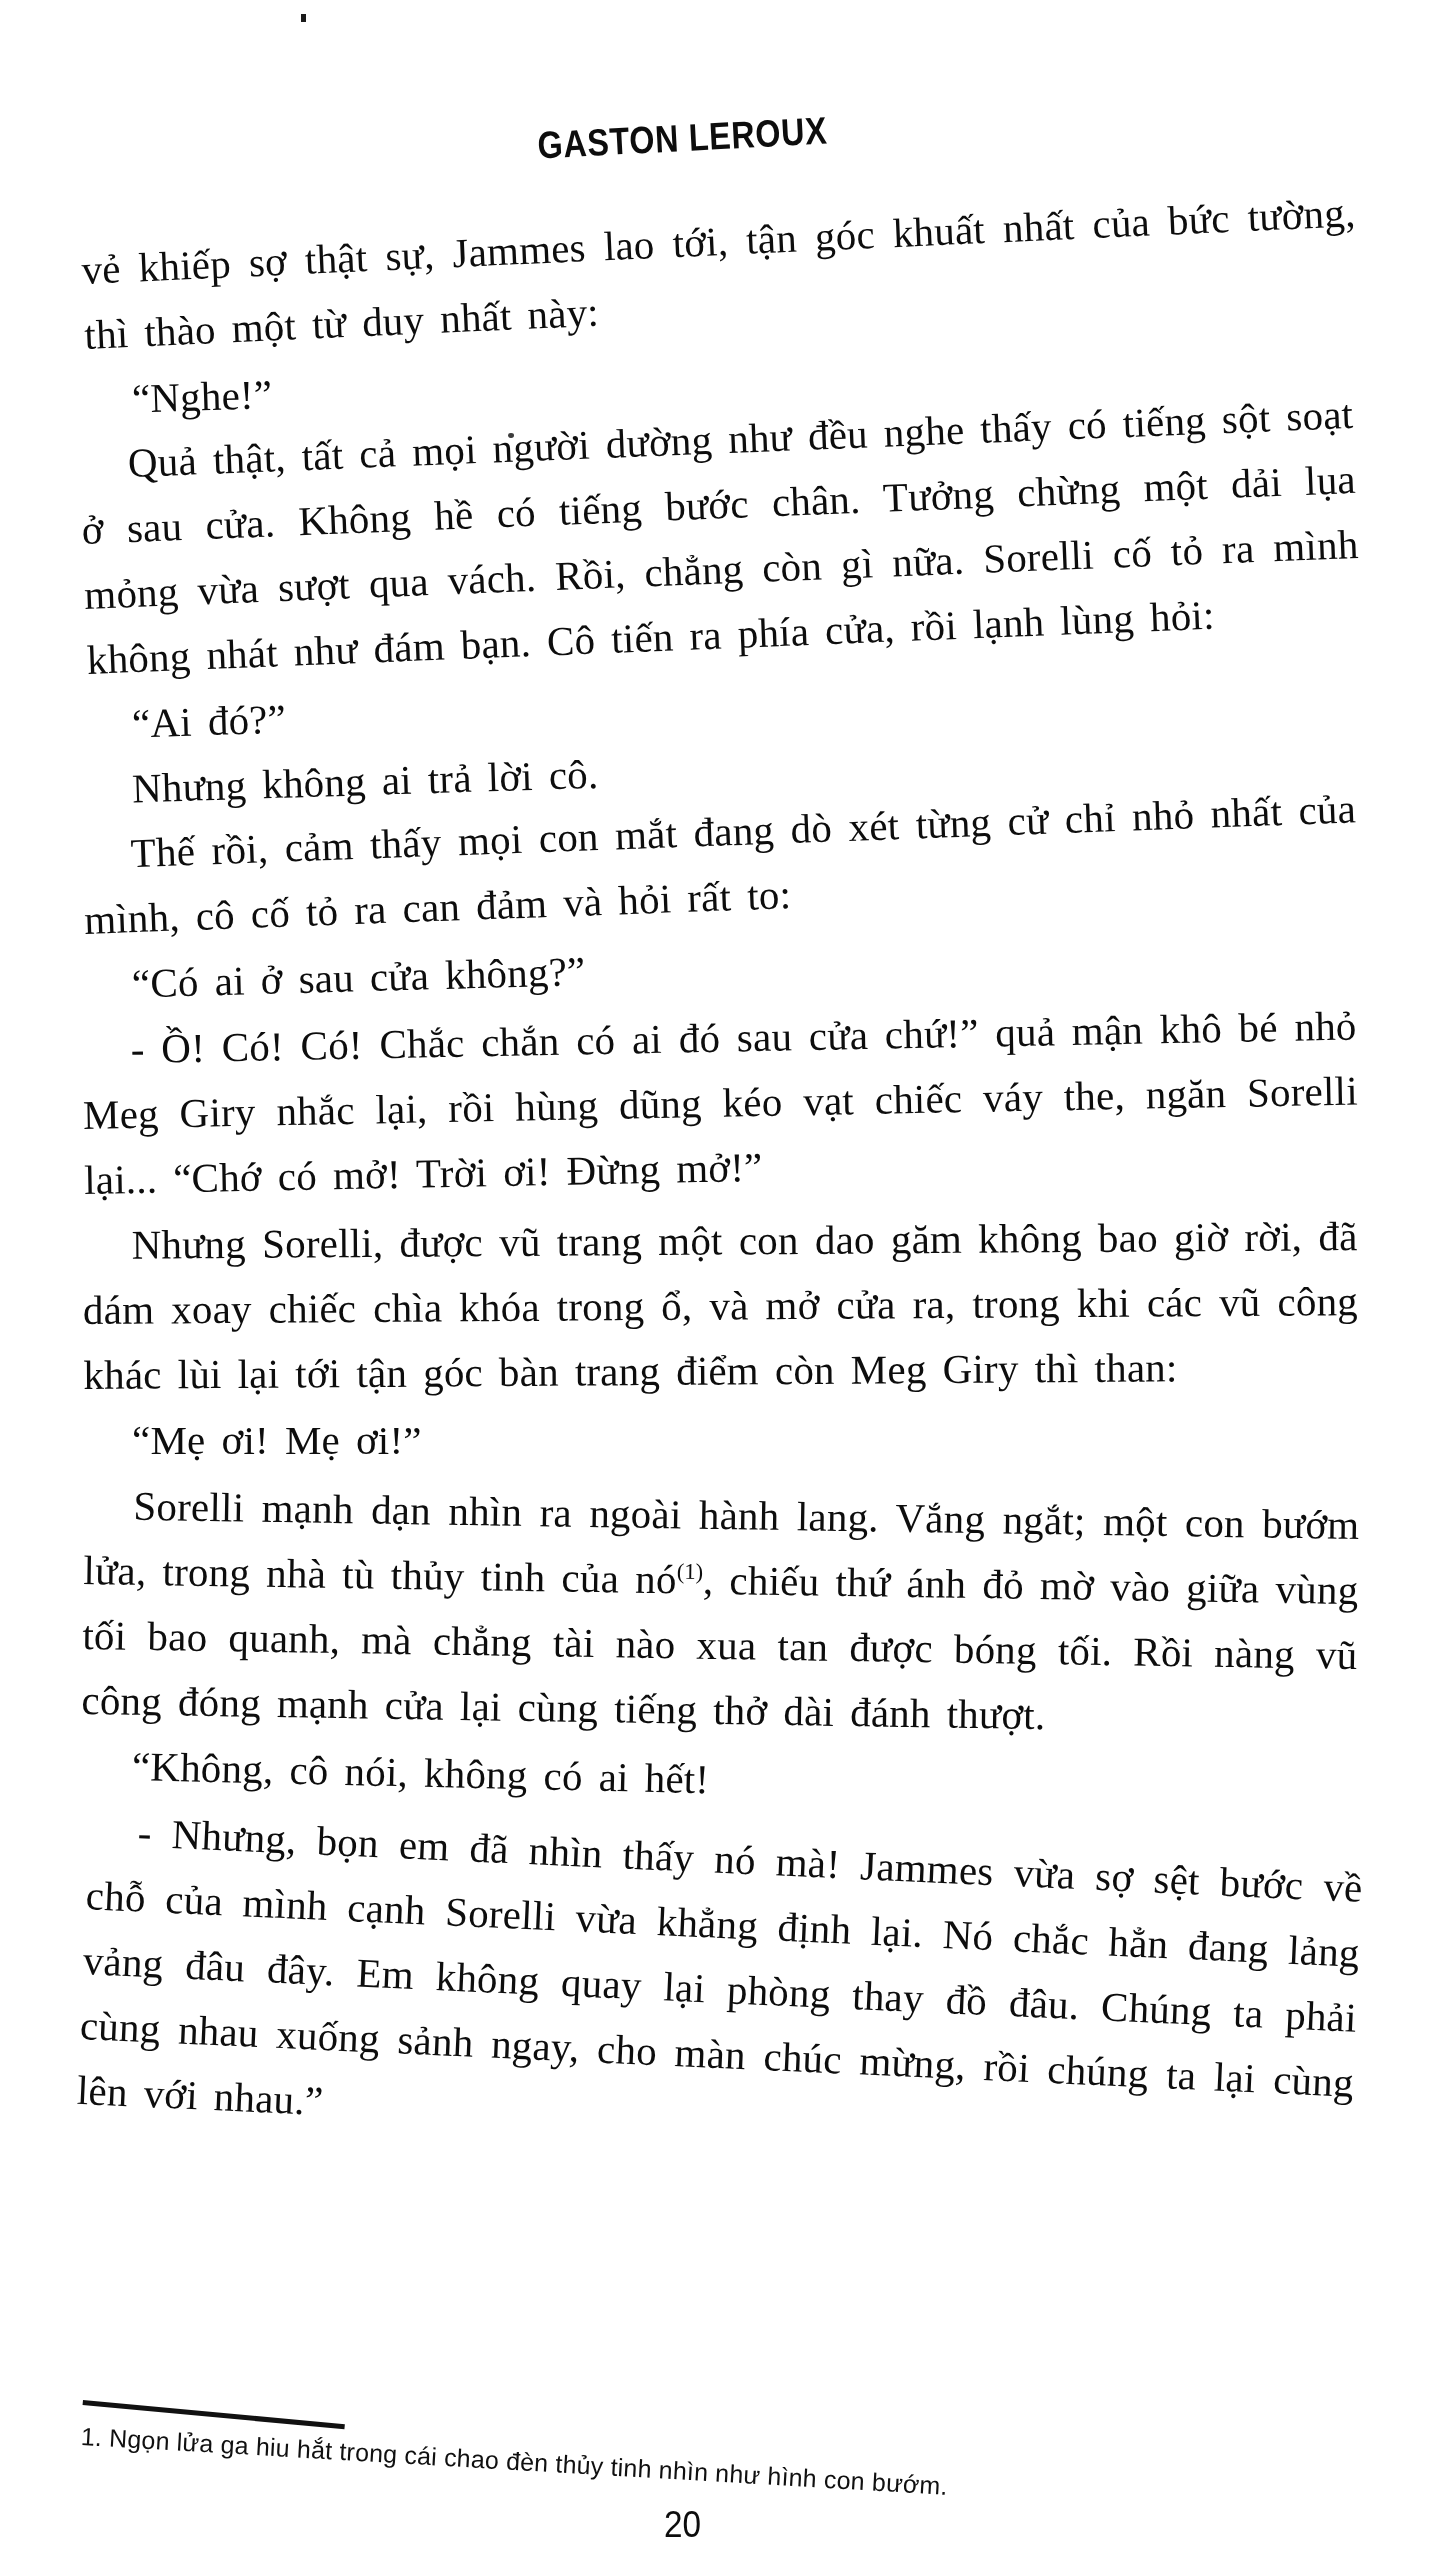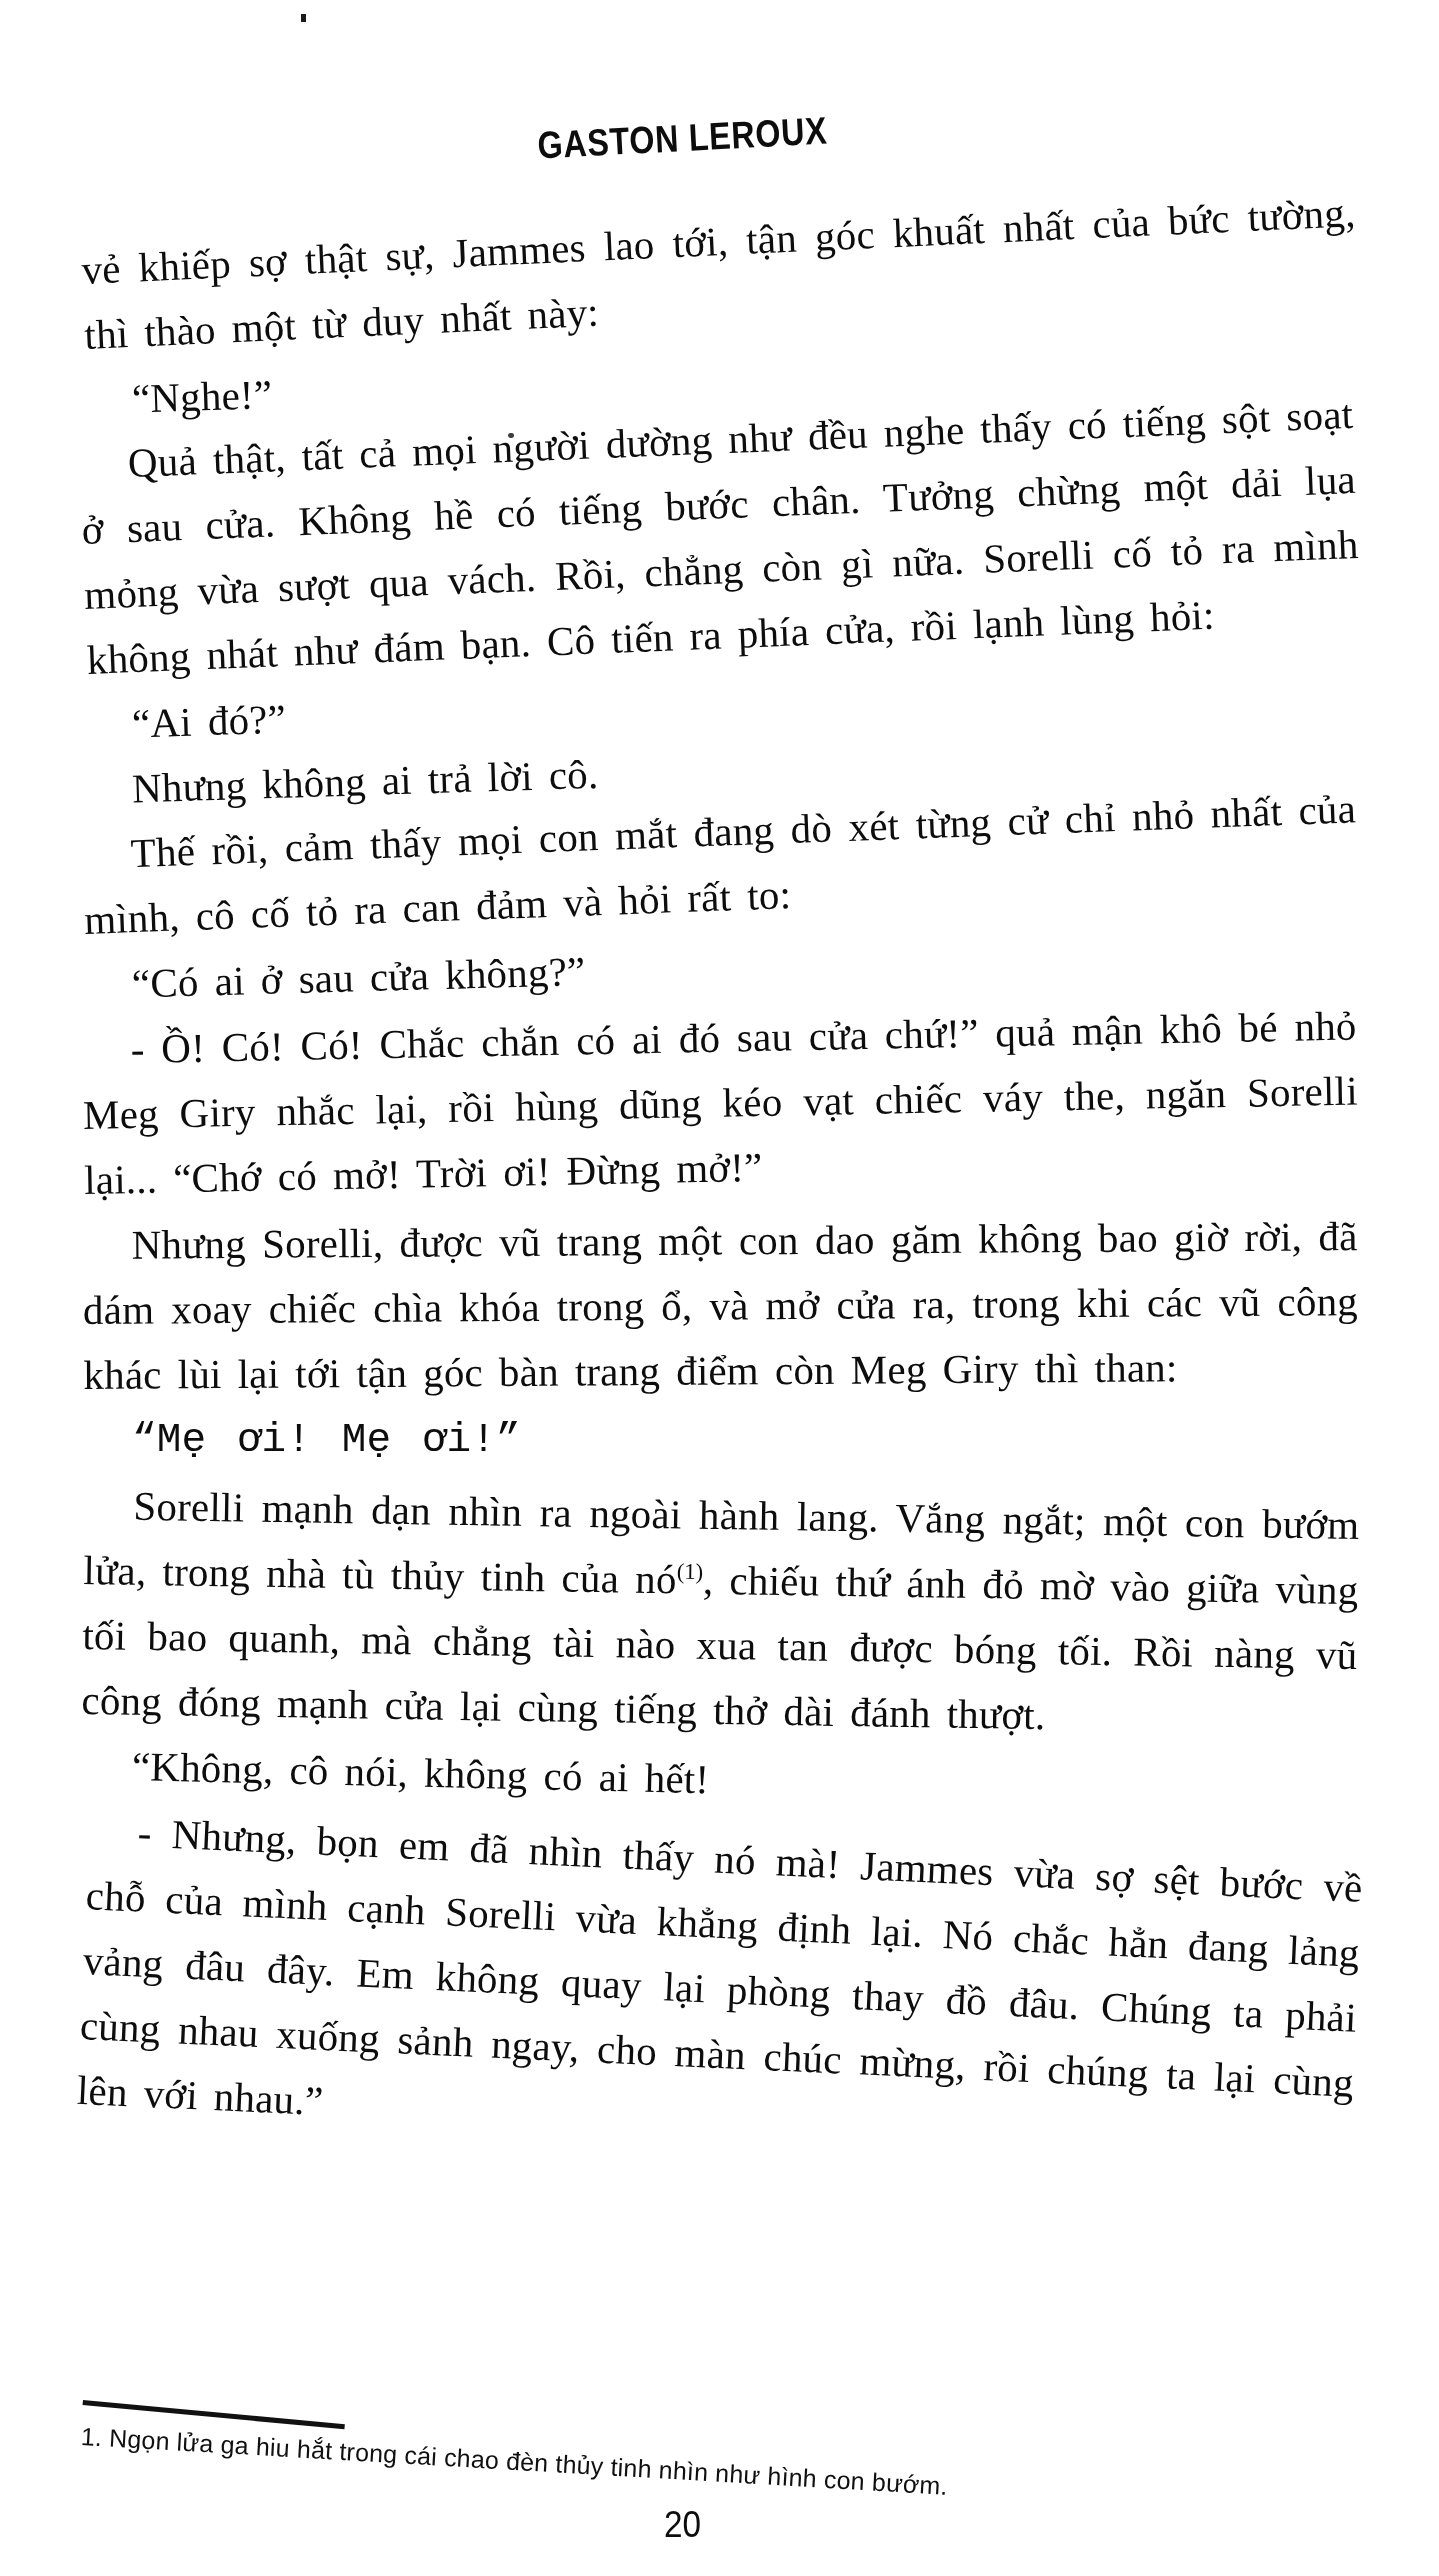--- a/index.html
+++ b/index.html
@@ -102,21 +102,21 @@
   <div class="body-text">
     <p class="para flush" style="transform: rotate(-2.6deg);">vẻ khiếp sợ thật sự, Jammes lao tới, tận góc khuất nhất của bức tường, thì thào một từ duy nhất này:</p>
     <p class="para" style="transform: rotate(-1.8deg);">“Nghe!”</p>
     <p class="para" style="transform: rotate(-2.3deg);">Quả thật, tất cả mọi người dường như đều nghe thấy có tiếng sột soạt ở sau cửa. Không hề có tiếng bước chân. Tưởng chừng một dải lụa mỏng vừa sượt qua vách. Rồi, chẳng còn gì nữa. Sorelli cố tỏ ra mình không nhát như đám bạn. Cô tiến ra phía cửa, rồi lạnh lùng hỏi:</p>
     <p class="para" style="transform: rotate(-1.8deg);">“Ai đó?”</p>
     <p class="para" style="transform: rotate(-1.8deg);">Nhưng không ai trả lời cô.</p>
     <p class="para" style="transform: rotate(-2.1deg);">Thế rồi, cảm thấy mọi con mắt đang dò xét từng cử chỉ nhỏ nhất của mình, cô cố tỏ ra can đảm và hỏi rất to:</p>
     <p class="para" style="transform: rotate(-1.6deg);">“Có ai ở sau cửa không?”</p>
     <p class="para" style="transform: rotate(-1.1deg);">- Ồ! Có! Có! Chắc chắn có ai đó sau cửa chứ!” quả mận khô bé nhỏ Meg Giry nhắc lại, rồi hùng dũng kéo vạt chiếc váy the, ngăn Sorelli lại... “Chớ có mở! Trời ơi! Đừng mở!”</p>
     <p class="para" style="transform: rotate(-0.4deg);">Nhưng Sorelli, được vũ trang một con dao găm không bao giờ rời, đã dám xoay chiếc chìa khóa trong ổ, và mở cửa ra, trong khi các vũ công khác lùi lại tới tận góc bàn trang điểm còn Meg Giry thì than:</p>
-    <p class="para" style="transform: rotate(0deg); font-family: Liberation Mono, monospace;">“Mẹ ơi! Mẹ ơi!”</p>
+    <p class="para" style="transform: rotate(0deg);">“Mẹ ơi! Mẹ ơi!”</p>
     <p class="para" style="transform: rotate(0.9deg);"><span>Sorelli mạnh dạn nhìn ra ngoài hành lang. Vắng ngắt; một con bướm lửa, trong nhà tù thủy tinh của nó</span><sup class="fnref">(1)</sup><span>, chiếu thứ ánh đỏ mờ vào giữa vùng tối bao quanh, mà chẳng tài nào xua tan được bóng tối. Rồi nàng vũ công đóng mạnh cửa lại cùng tiếng thở dài đánh thượt.</span></p>
     <p class="para" style="transform: rotate(1.3deg);">“Không, cô nói, không có ai hết!</p>
     <p class="para" style="transform: rotate(2.6deg);">- Nhưng, bọn em đã nhìn thấy nó mà! Jammes vừa sợ sệt bước về chỗ của mình cạnh Sorelli vừa khẳng định lại. Nó chắc hẳn đang lảng vảng đâu đây. Em không quay lại phòng thay đồ đâu. Chúng ta phải cùng nhau xuống sảnh ngay, cho màn chúc mừng, rồi chúng ta lại cùng lên với nhau.”</p>
   </div>
 
   <div class="footnote-block">
     <div class="footnote-rule"></div>
     <p class="footnote-text">1. Ngọn lửa ga hiu hắt trong cái chao đèn thủy tinh nhìn như hình con bướm.</p>
   </div>
 

